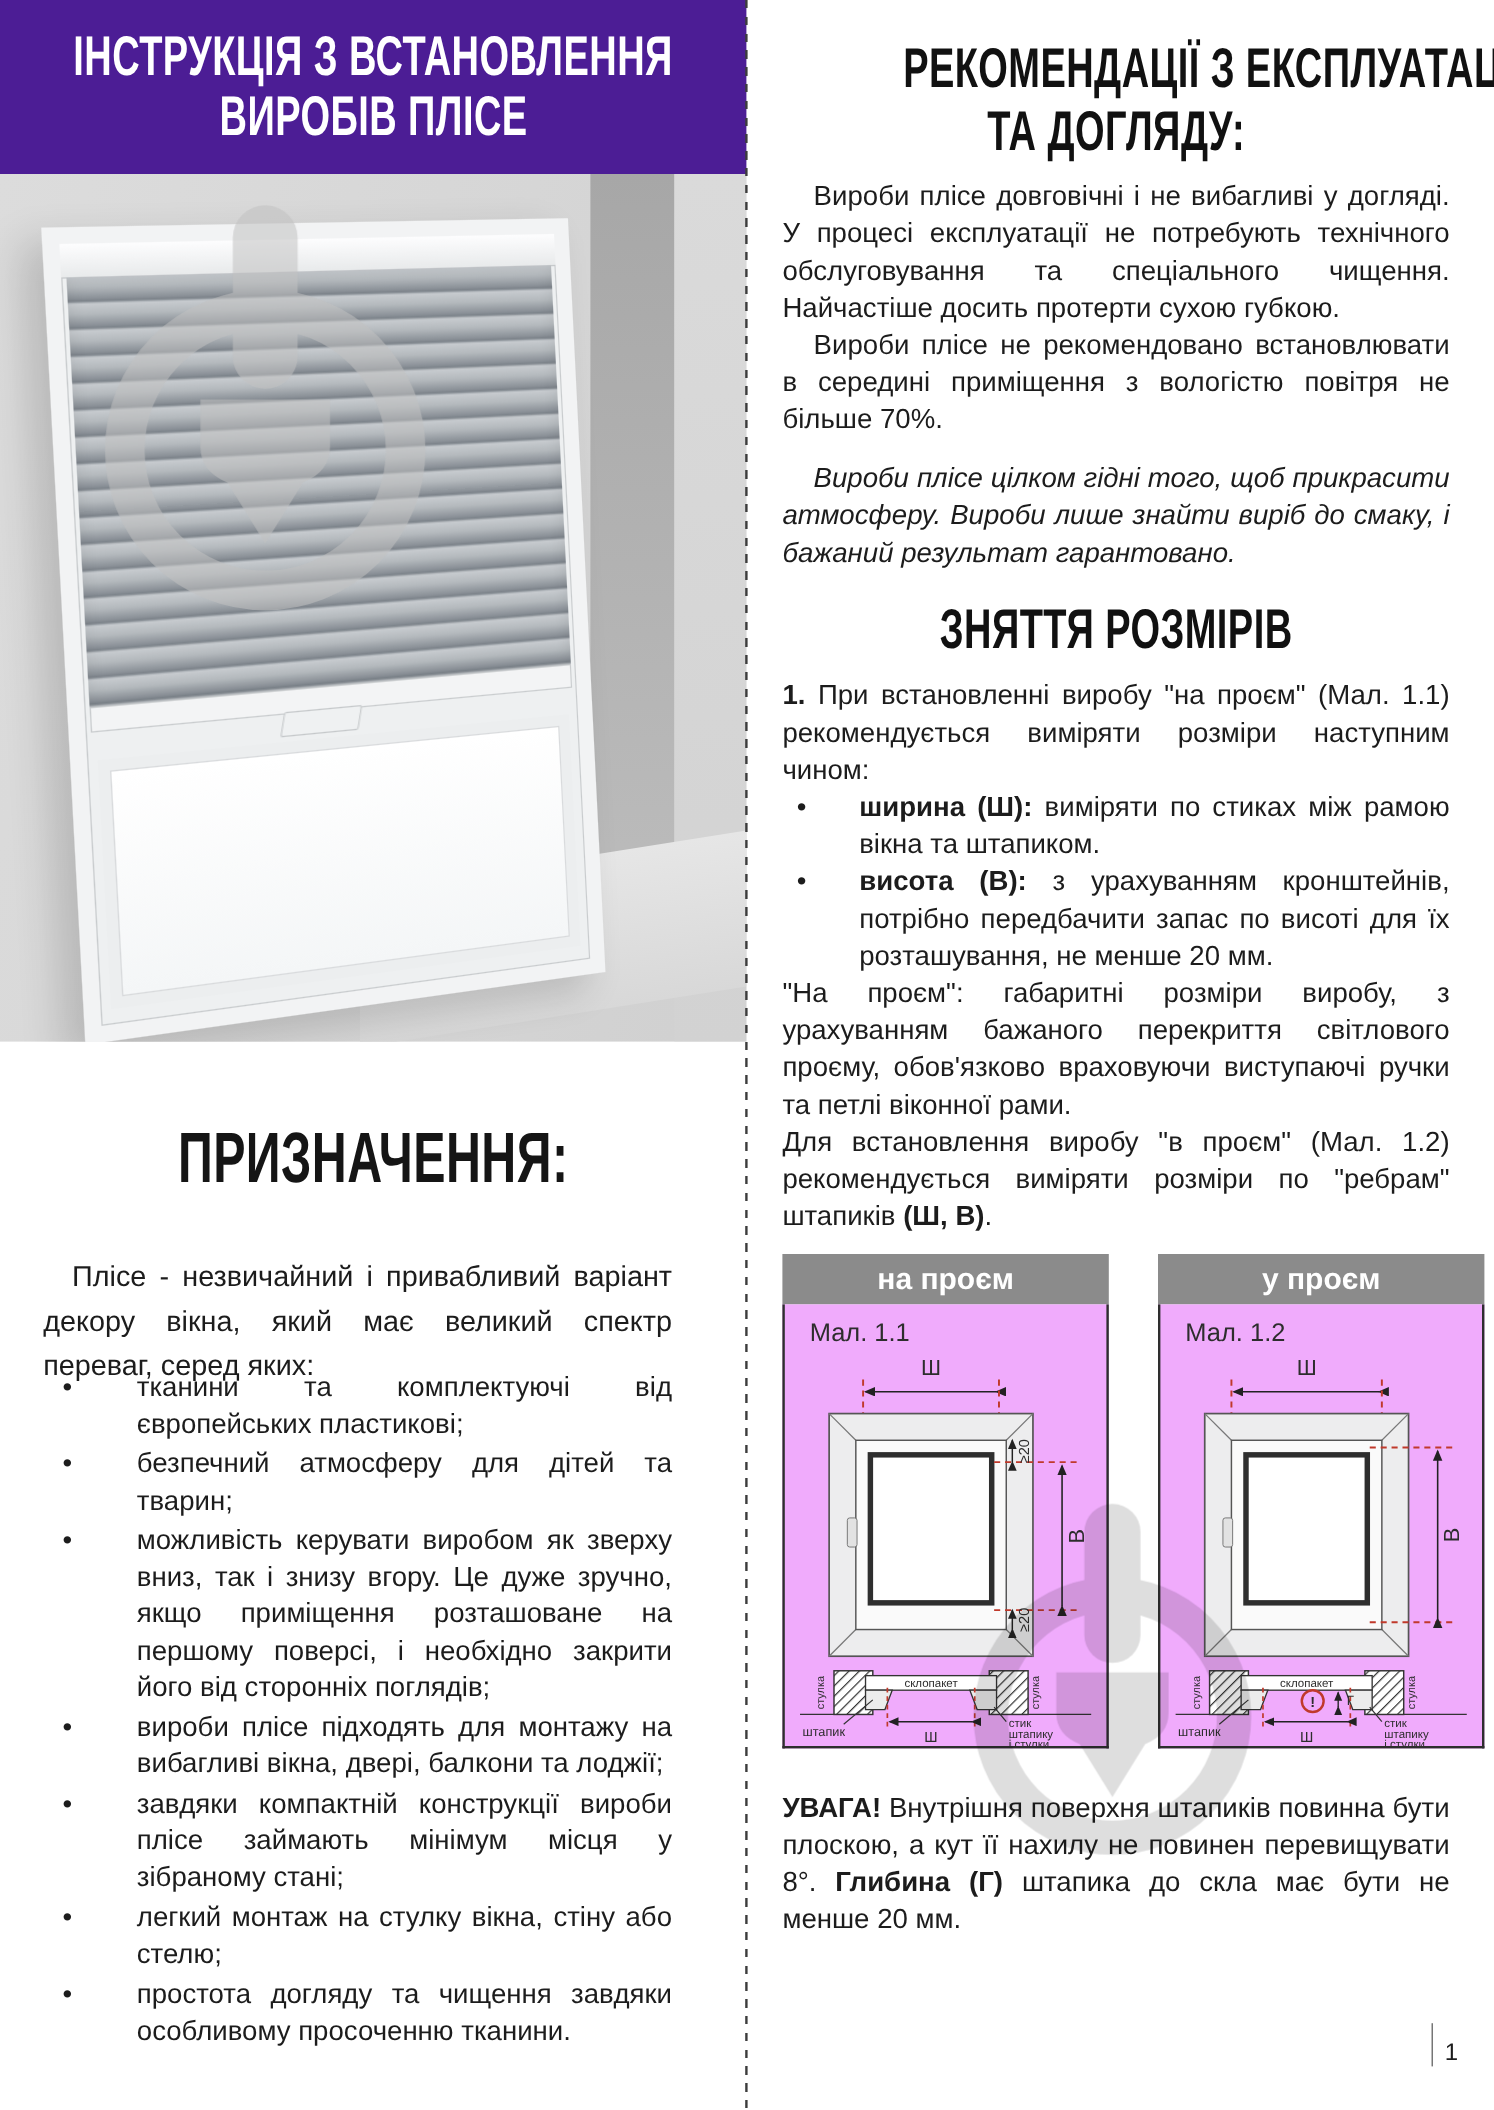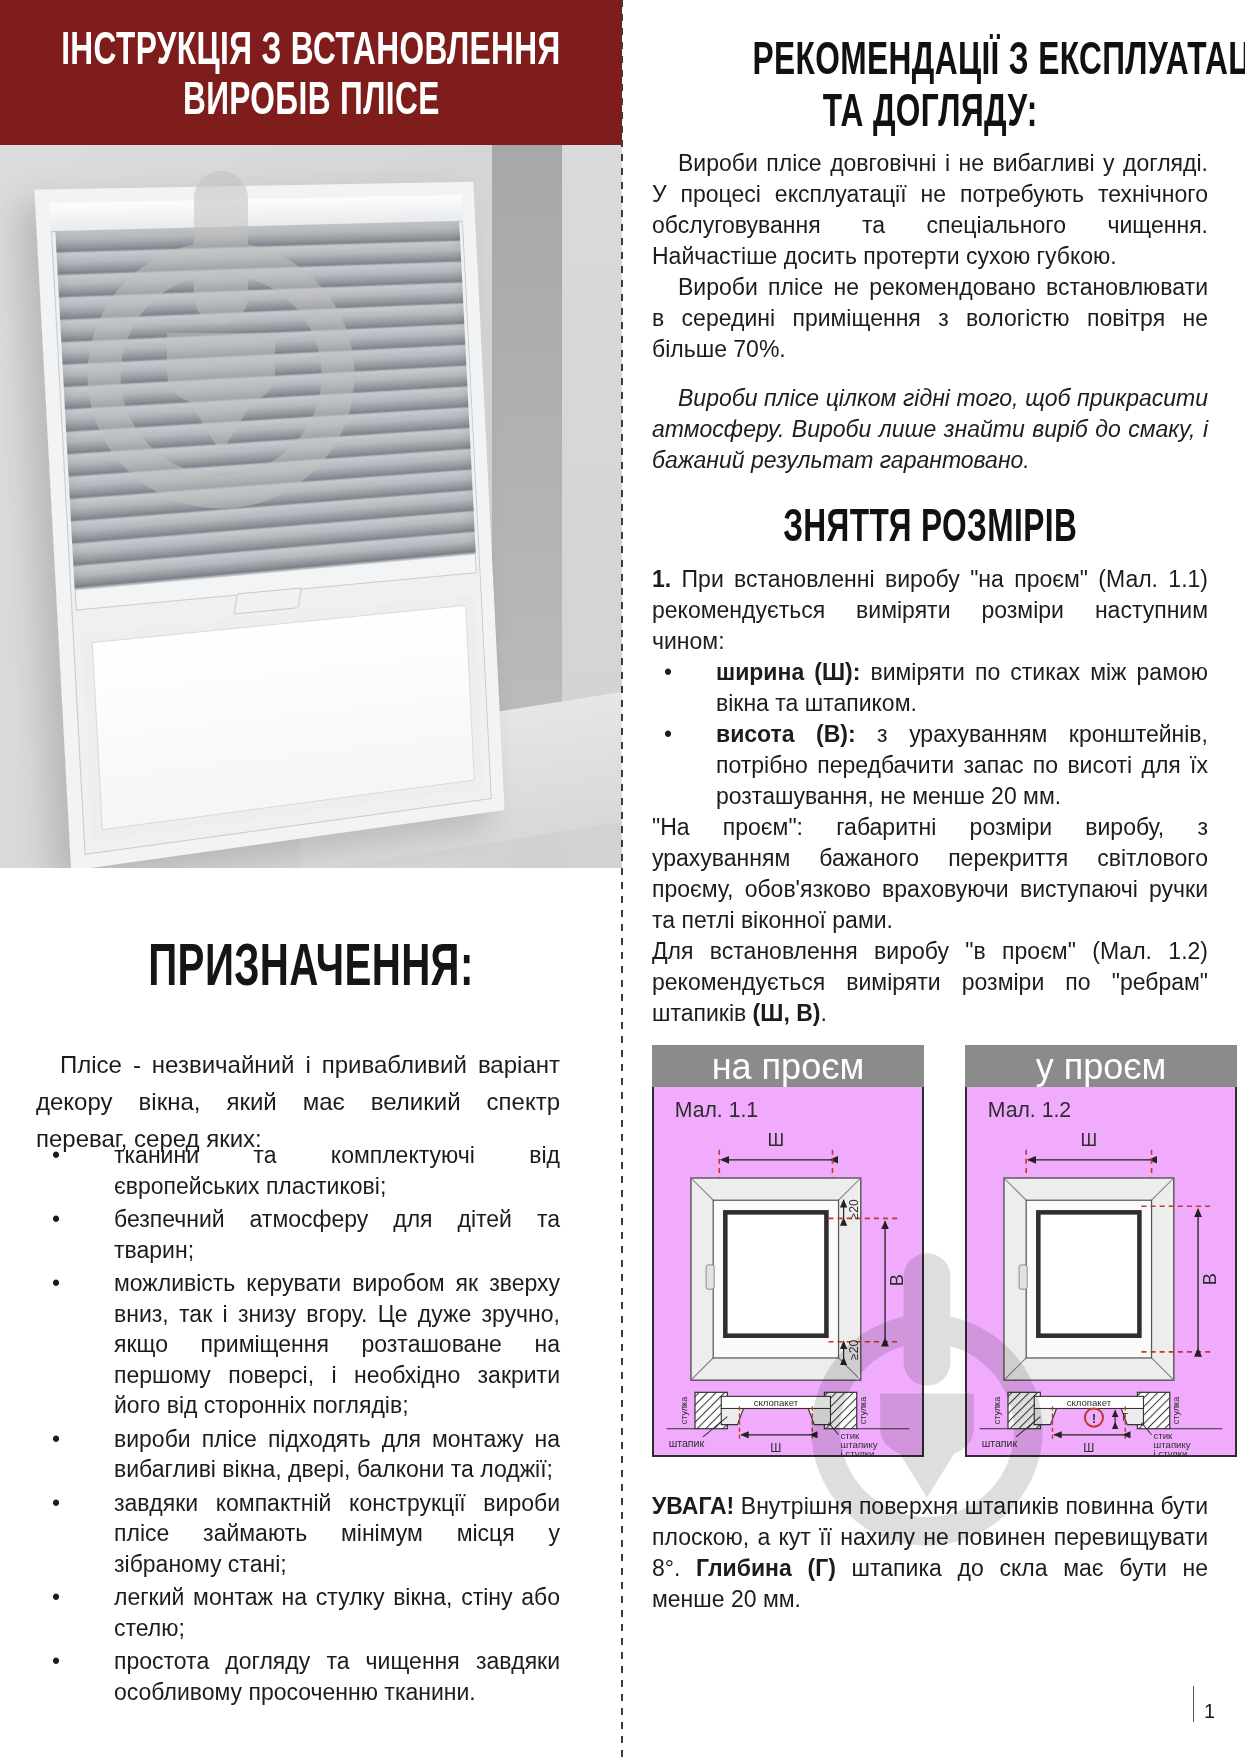--- a/index.html
+++ b/index.html
@@ -9,21 +9,21 @@
     color:#1c1c1c;
   }
   
   .divider {
     position:absolute; left:621px; top:0; width:2px; height:1758px;
     background:repeating-linear-gradient(180deg,#3c3c3c 0 7px,transparent 7px 14px);
   }
   
   .left-header {
     position:absolute; left:0; top:0; width:622px; height:145px;
-    background:#7f1d1d; display:flex; flex-direction:column;
+    background:#4c1d95; display:flex; flex-direction:column;
     align-items:center; justify-content:center; text-align:center;
   }
   .cond {
     display:inline-block; transform:scale(0.72,1.06); transform-origin:center;
     white-space:nowrap; font-weight:bold; letter-spacing:0.5px;
   }
   .left-header .line { font-size:44px; line-height:50px; color:#ffffff; }
 
   .photo {
     position:absolute; left:0; top:145px; width:622px; height:723px;
@@ -104,21 +104,21 @@
   .p3 { margin-top:18px; font-style:italic; }
   .sizing-h { margin:24px 0 14px; text-align:center; font-size:44px; line-height:50px; color:#111; }
   .measure-list { list-style:none; margin:0; padding:0; }
   .measure-list li { position:relative; padding-left:64px; text-align:justify; }
   .measure-list li::before { content:"•"; position:absolute; left:12px; top:0; }
   b, .b { font-weight:bold; }
 
   .figures { display:flex; justify-content:space-between; width:585px; margin-top:16px; }
   .figures figure { margin:0; width:272px; }
   .fig-tab {
-    height:42px; background:#8b8b8b; color:#ffffff; font-weight:normal; font-size:36px;
+    height:42px; background:#8b8b8b; color:#ffffff; font-weight:bold; font-size:25px;
     display:flex; align-items:center; justify-content:center;
   }
   .fig-box { border:2px solid #2e2e2e; border-top:none; height:368px; background:#f0abfc; }
   .fig-box svg { display:block; width:268px; height:368px; }
 
   .warning { margin:34px 0 0; text-align:justify; }
   .page-num { position:absolute; left:1193px; top:1686px; display:flex; align-items:flex-end; gap:10px; }
   .page-num .vline { width:1px; height:36px; background:#555; }
   .page-num .num { font-size:20px; line-height:20px; padding-bottom:1px; }
 

